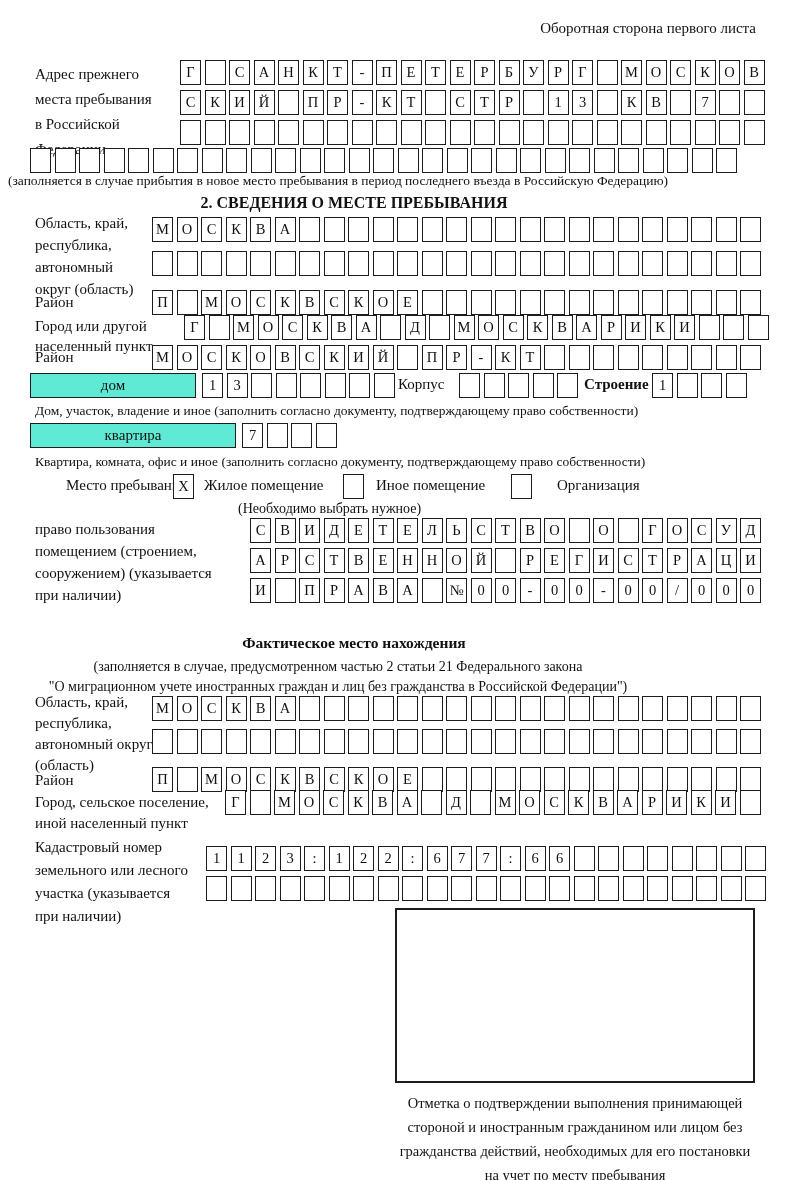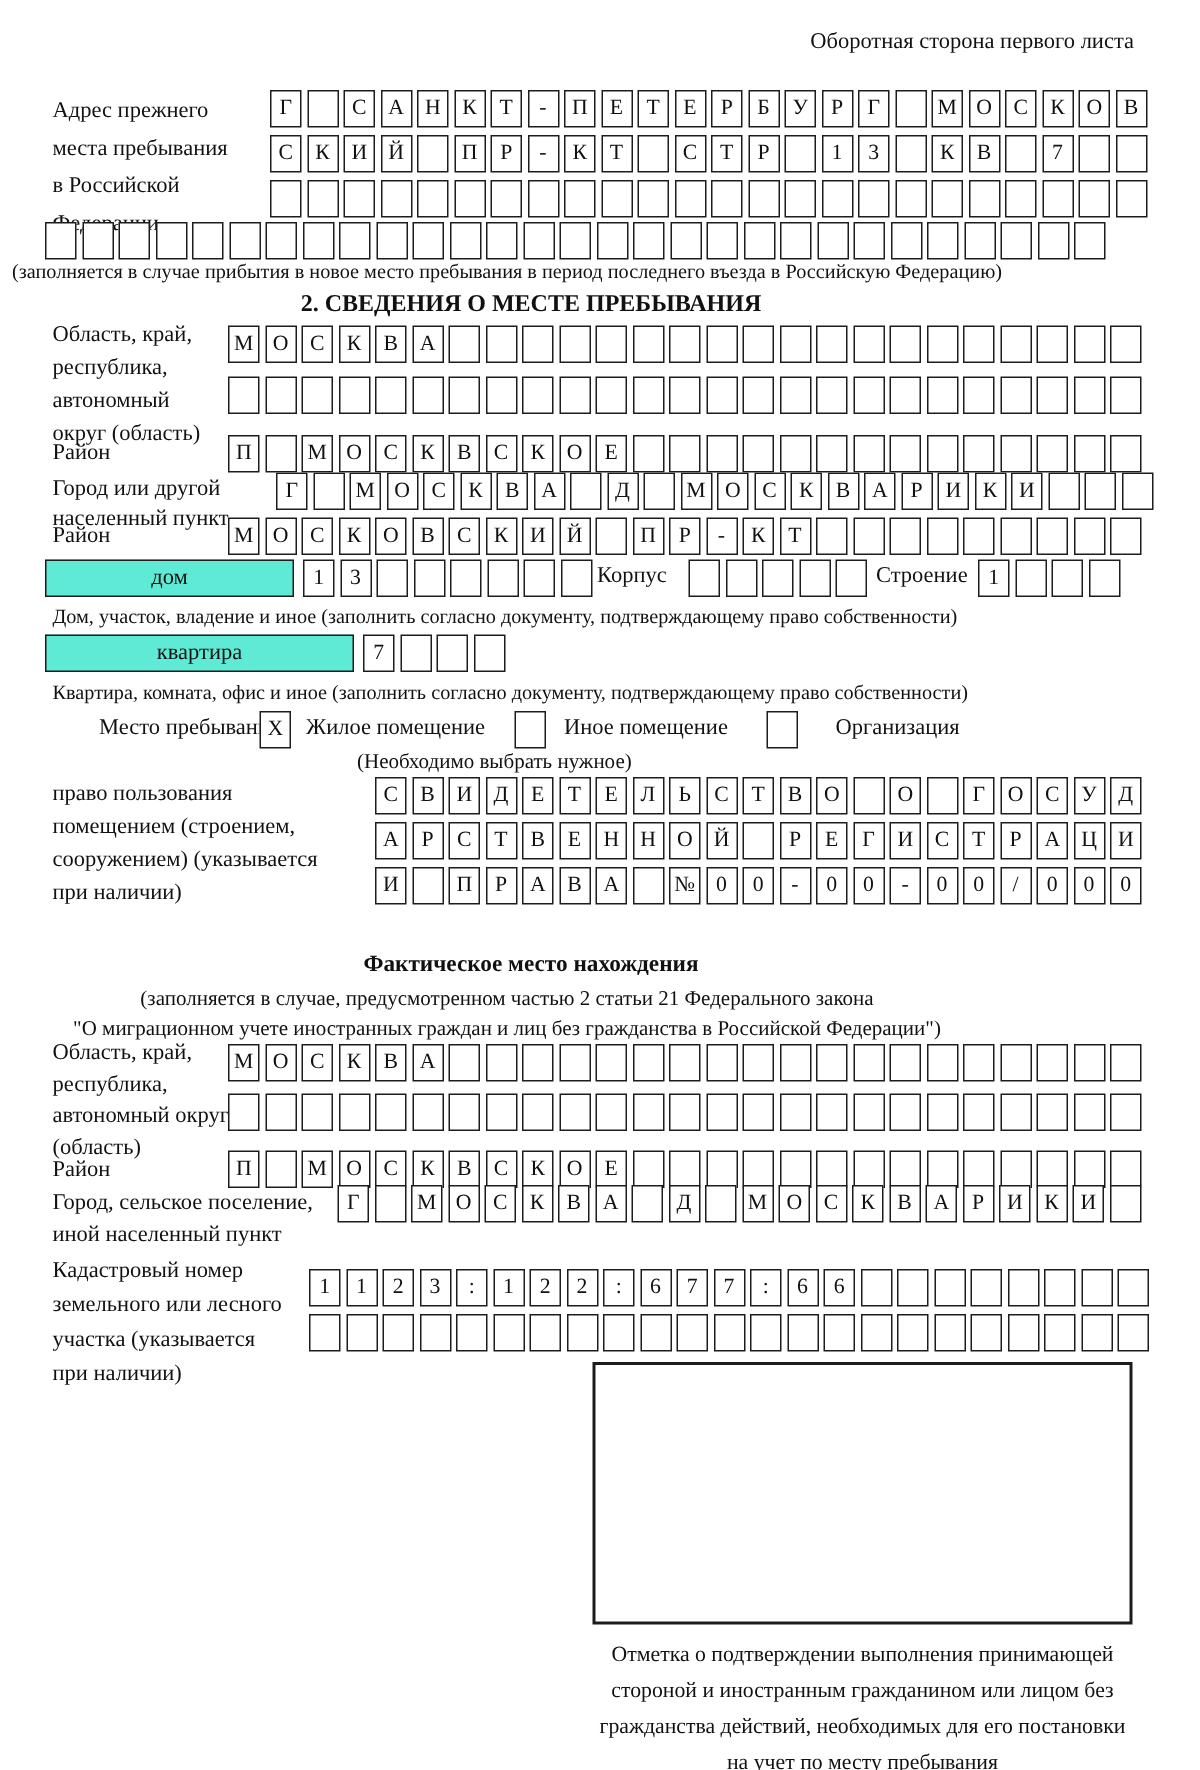--- a/index.html
+++ b/index.html
@@ -316,21 +316,21 @@
     <span class="cell"></span>
   </div>
 <div class="abs" style="left:398px; top:376px;text-align:right;">Корпус</div>
 <div class="abs cells" style="left:459px; top:373px;">
     <span class="cell"></span>
     <span class="cell"></span>
     <span class="cell"></span>
     <span class="cell"></span>
     <span class="cell"></span>
   </div>
-<div class="abs" style="left:584px; top:376px;">Строение</div>
+<div class="abs" style="left:584px; top:376px;font-weight:bold;">Строение</div>
 <div class="abs cells" style="left:652px; top:373px;">
     <span class="cell">1</span>
     <span class="cell"></span>
     <span class="cell"></span>
     <span class="cell"></span>
   </div>
 <div class="abs note" style="left:35px; top:403px;">Дом, участок, владение и иное (заполнить согласно документу, подтверждающему право собственности)</div>
 
 <div class="abs widebox" style="left:30px; top:423px; width:206px;">квартира</div>
 <div class="abs cells" style="left:242px; top:423px;">

